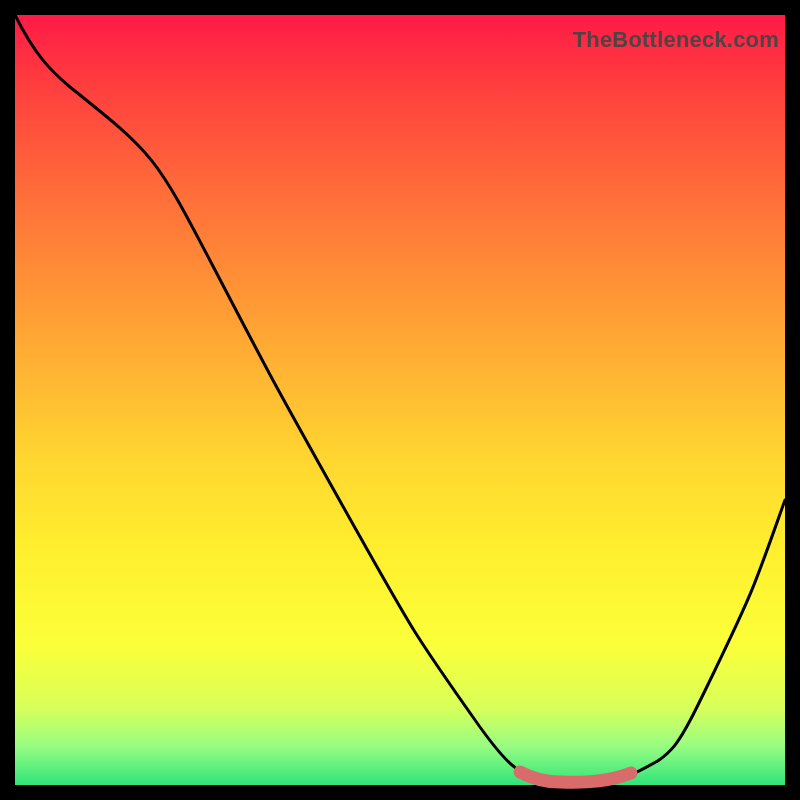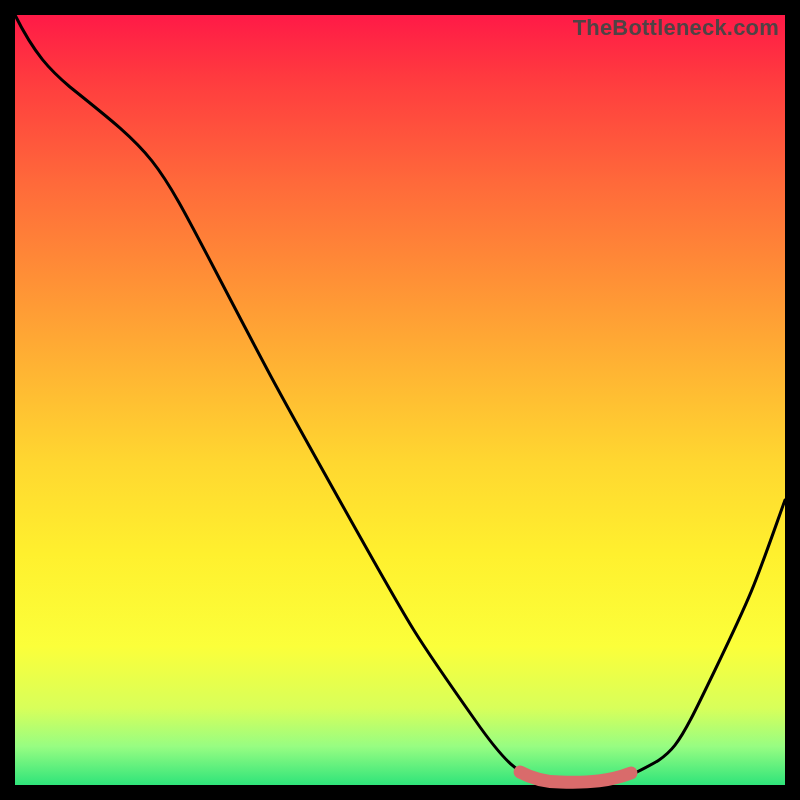--- a/index.html
+++ b/index.html
@@ -34,21 +34,21 @@
       #ffd730 58%,
       #fff02e 70%,
       #fbff3a 82%,
       #d8ff5a 90%,
       #97fd82 95%,
       #2fe47a 100%
     );
   }
   .watermark {
     position: absolute;
-    top: 0px;
+    top: 12px;
     right: 6px;
     color: rgba(70,70,70,0.95);
     font-size: 22px;
     font-weight: 600;
     letter-spacing: 0.2px;
     user-select: none;
   }
   svg.curve {
     position: absolute;
     left: 0;

